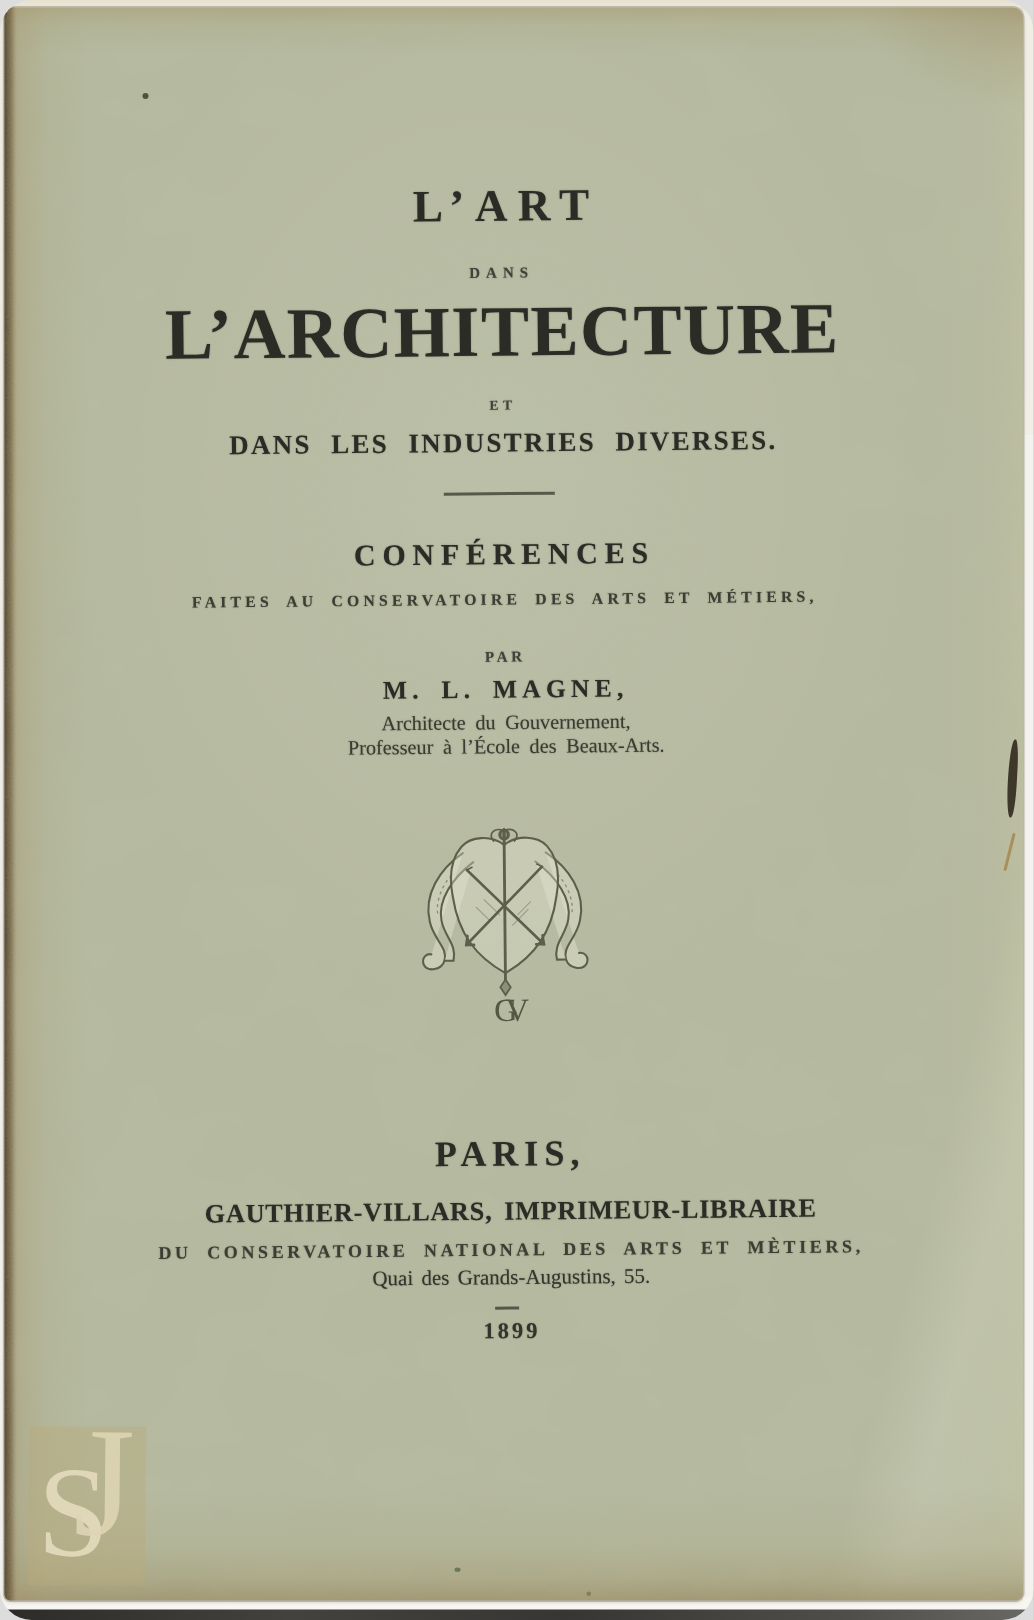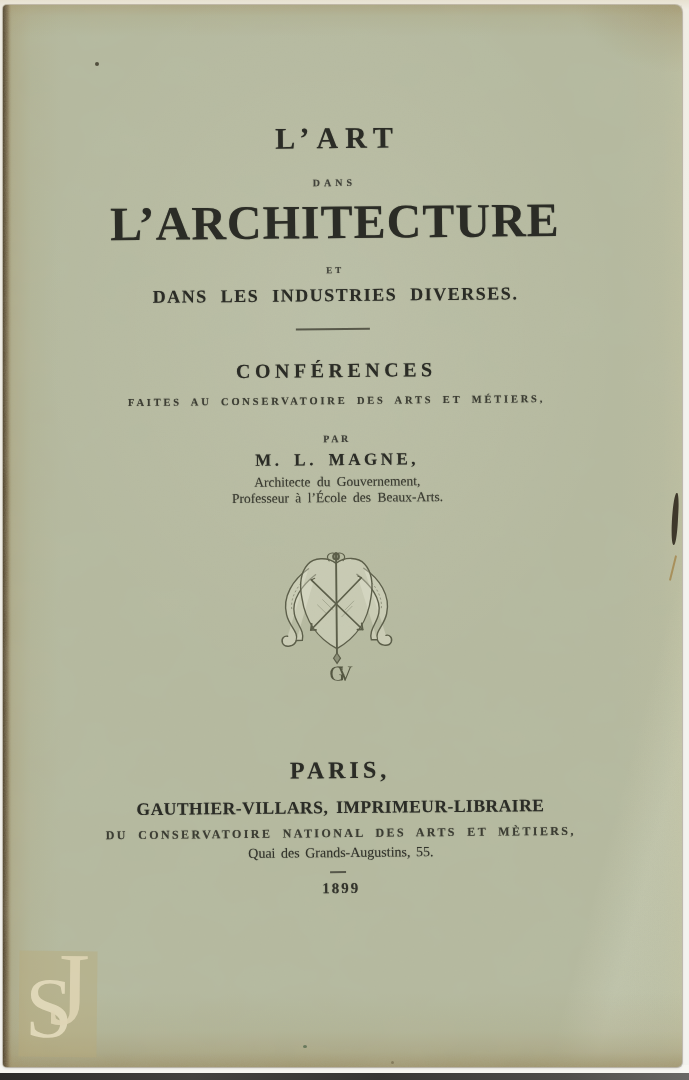--- a/index.html
+++ b/index.html
@@ -1,19 +1,20 @@
 <!DOCTYPE html>
 <html><head>
 <meta charset="utf-8">
 <style>
   html,body{margin:0;padding:0;background:#ddd;}
   .stage{
     position:relative;width:689px;height:1080px;overflow:hidden;
     background:linear-gradient(to bottom,#e7e1d0 0px,#f0ede4 10px,#f2f0ea 60%,#f5f4f0 100%);
     font-family:"Liberation Serif","DejaVu Serif",serif;
+    border-radius:21px;
   }
   
   .bottom-white{position:absolute;left:0;right:0;bottom:6px;height:9px;background:#f7f6f1;}
   .bottom-dark{position:absolute;left:0;right:0;bottom:0;height:7px;
     background:linear-gradient(to right,#2c2b29,#44423f 28%,#373634 55%,#504e4b 82%,#6a6865);}
   .right-sliver{position:absolute;right:0;top:290px;bottom:12px;width:7px;background:#f3f2ee;}
 
   
   .book{
     position:absolute;top:5px;left:3px;right:7px;bottom:13px;

